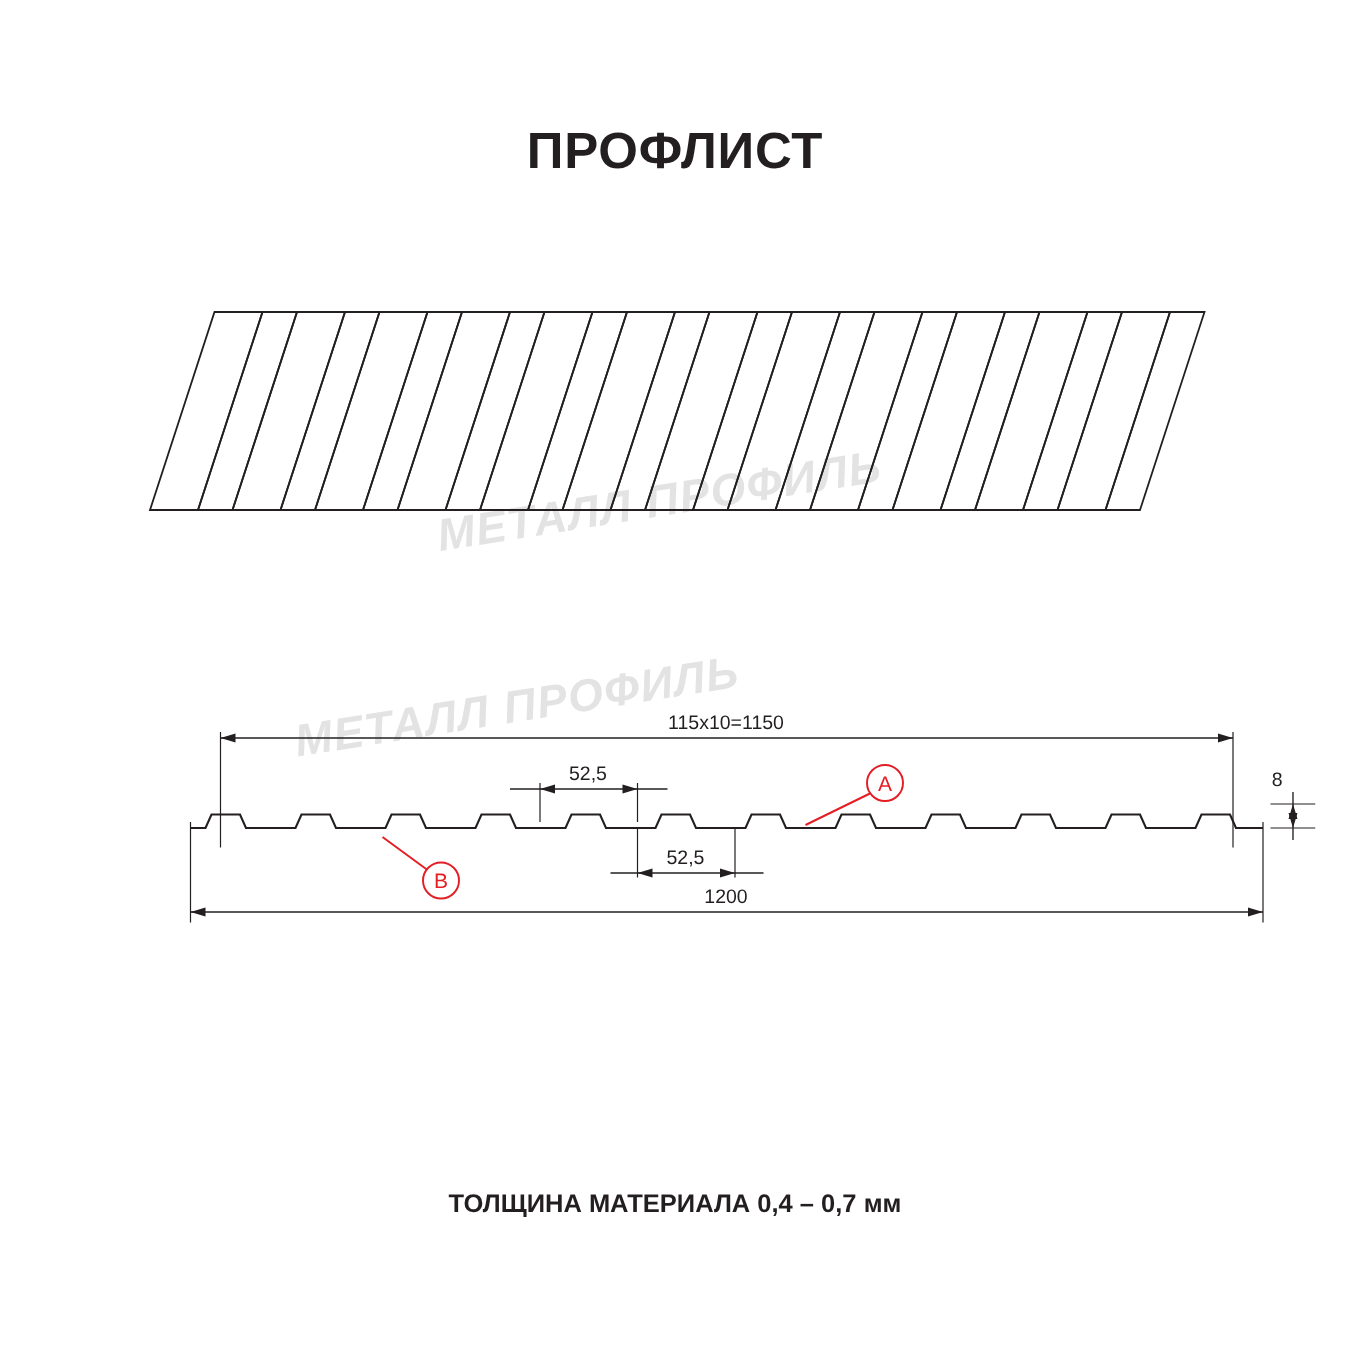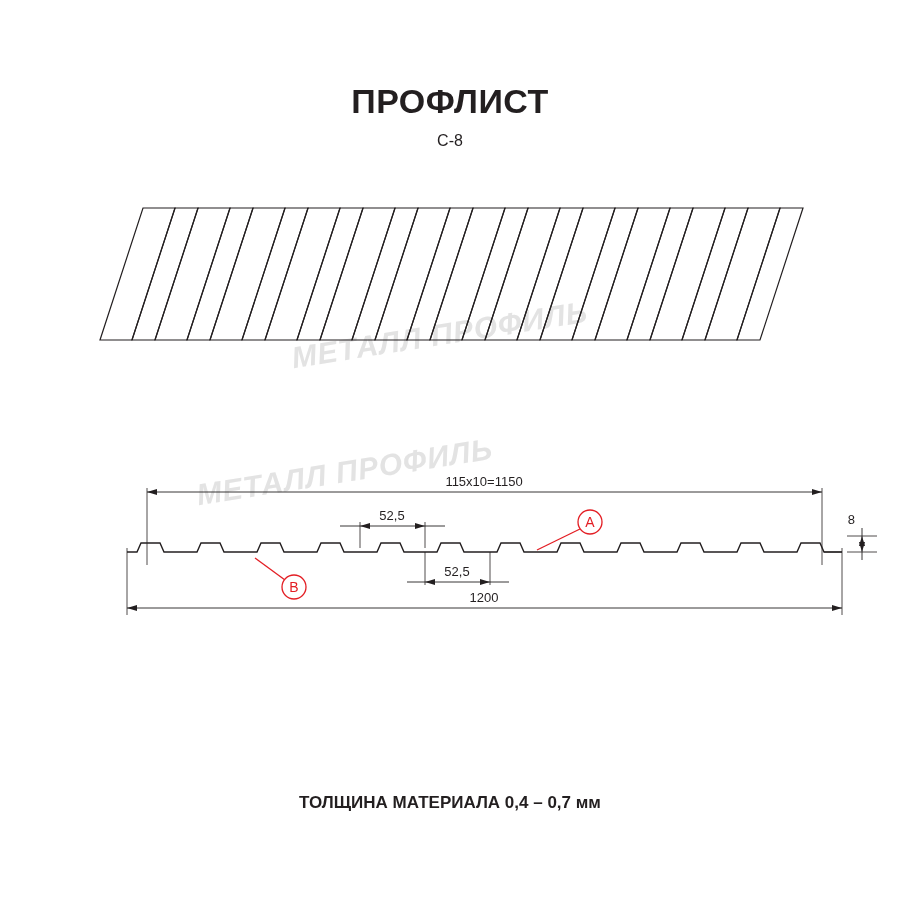--- a/index.html
+++ b/index.html
@@ -80,21 +80,20 @@
   .wm2 { top: 455px; left: 195px; }
   svg { display: block; }
   text { font-family: "Liberation Sans", sans-serif; }
 </style>
 </head>
 <body>
 
 <div class="page">
 
   <div class="title">ПРОФЛИСТ</div>
-  <div class="subtitle">С-8</div>
 
   <div class="wm wm1">МЕТАЛЛ ПРОФИЛЬ</div>
   <div class="wm wm2">МЕТАЛЛ ПРОФИЛЬ</div>
 
   <div class="iso-area">
     <svg width="740" height="220" viewBox="0 0 740 220">
       <g fill="none" stroke="#231f20" stroke-width="1.2" stroke-linejoin="miter">
 
         <path d="M20 160 L52 160 L95 28 L63 28 Z"></path>
         <path d="M52 160 L75 160 L118 28 L95 28 Z"></path>

